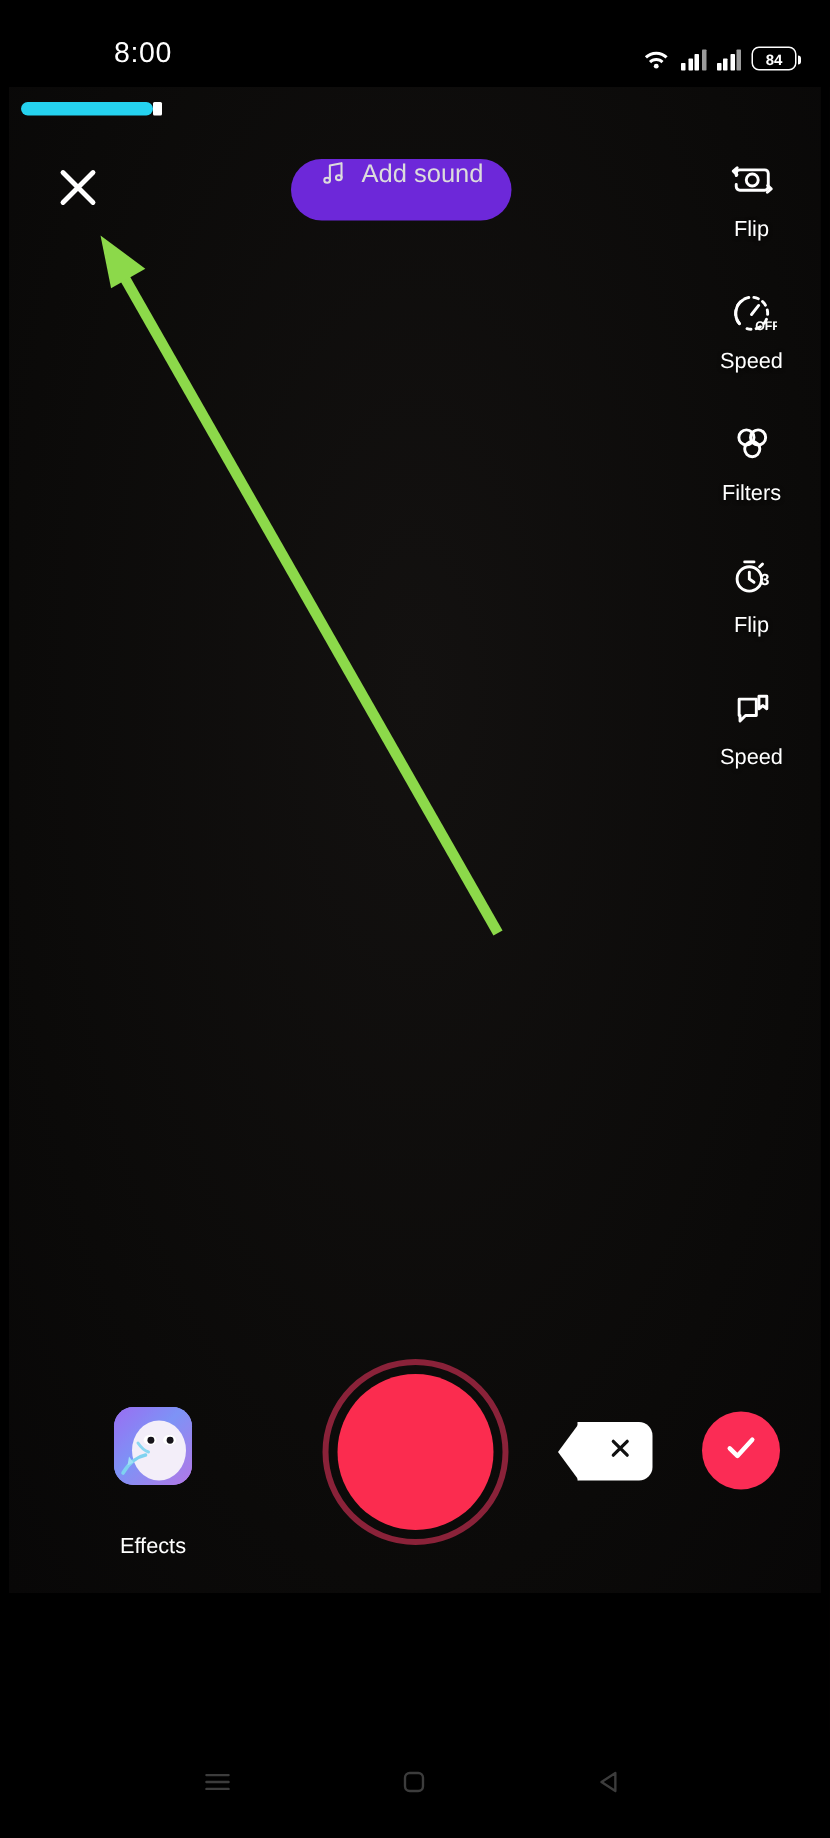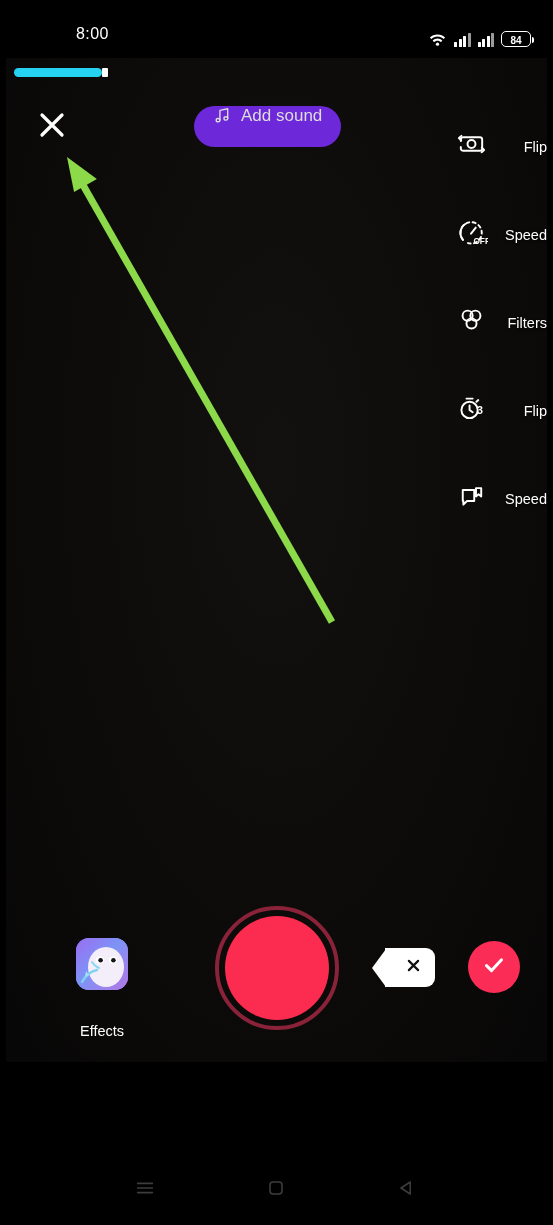--- a/index.html
+++ b/index.html
@@ -12,21 +12,21 @@
   #screen { position:relative; width:553px; height:1225px; background:#000; }
 
   
   .statusbar {
     position:absolute; top:0; left:0; width:553px; height:58px;
     background:#000; display:flex; align-items:center;
     padding:0 22px 0 0;
   }
   .status-time {
     position:absolute; left:76px; top:26px;
-    color:#fff; font-size:16px; letter-spacing:.4px; line-height:1;
+    color:#fff; font-size:19px; letter-spacing:.4px; line-height:1;
   }
   .status-right {
     position:absolute; right:22px; top:28px;
     display:flex; align-items:flex-end; gap:7px; height:19px;
   }
   .sig { display:flex; align-items:flex-end; gap:1.5px; height:15px; }
   .sig i { display:block; width:3px; background:#fff; border-radius:.5px; }
   .sig i:nth-child(1){height:5px;}
   .sig i:nth-child(2){height:8px;}
   .sig i:nth-child(3){height:11px;}
@@ -78,21 +78,21 @@
   }
   .sound-pill .lbl { color:#dcdcdc; font-size:17px; }
 
   
   .rail {
     position:absolute; right:6px; top:100px; width:92px;
     display:flex; flex-direction:column; align-items:center;
   }
   .tool {
     width:92px; height:88px;
-    display:flex; flex-direction:row; align-items:center; justify-content:space-between;
+    display:flex; flex-direction:column; align-items:center; justify-content:flex-start;
   }
   .tool .ico { height:40px; display:flex; align-items:center; justify-content:center; }
   .tool .lbl {
     color:#fff; font-size:14.5px; margin-top:6px; line-height:1;
     text-shadow:0 1px 3px rgba(0,0,0,.7);
   }
 
   
   .effects {
     position:absolute; left:74px; top:938px; width:56px;

